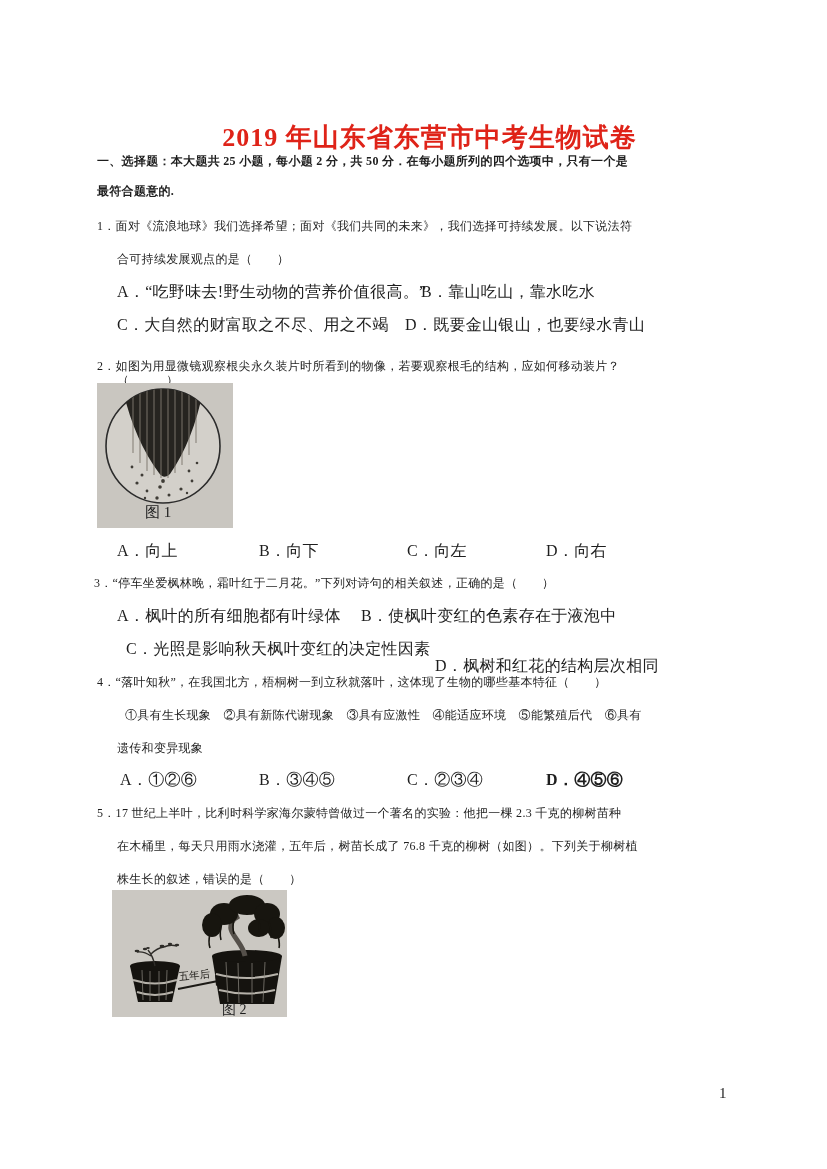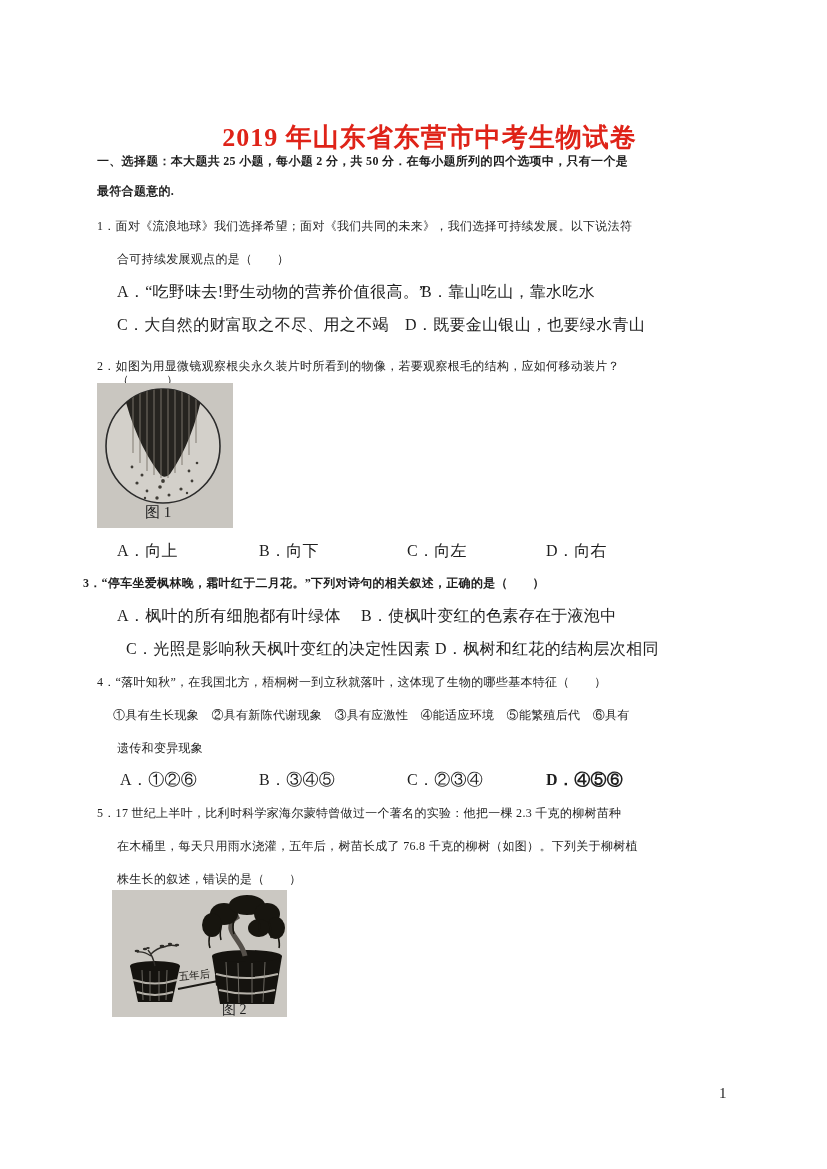--- a/index.html
+++ b/index.html
@@ -95,32 +95,32 @@
     <text x="48" y="134" font-size="15" fill="#1d1d1d" font-family="Liberation Serif, serif">图 1</text>
   </svg>
 
   <div class="row" style="top:541px;left:117px;">
     <span class="opt" style="left:0;">A．向上</span>
     <span class="opt" style="left:142px;">B．向下</span>
     <span class="opt" style="left:290px;">C．向左</span>
     <span class="opt" style="left:429px;">D．向右</span>
   </div>
 
-  <div class="t" style="top:573px;left:83px;font-weight:bold;">3．“停车坐爱枫林晚，霜叶红于二月花。”下列对诗句的相关叙述，正确的是（　　）</div>
+  <div class="t" style="top:573px;left:94px;">3．“停车坐爱枫林晚，霜叶红于二月花。”下列对诗句的相关叙述，正确的是（　　）</div>
   <div class="row" style="top:606px;left:117px;">
     <span class="opt" style="left:0;">A．枫叶的所有细胞都有叶绿体</span>
     <span class="opt" style="left:244px;">B．使枫叶变红的色素存在于液泡中</span>
   </div>
   <div class="row" style="top:639px;left:117px;">
     <span class="opt" style="left:9px;">C．光照是影响秋天枫叶变红的决定性因素</span>
-    <span class="opt" style="left:318px;">D．枫树和红花的结构层次相同</span>
+    <span class="opt" style="left:318px;margin-top:17px;">D．枫树和红花的结构层次相同</span>
   </div>
 
   <div class="t" style="top:672px;left:97px;">4．“落叶知秋”，在我国北方，梧桐树一到立秋就落叶，这体现了生物的哪些基本特征（　　）</div>
-  <div class="t" style="top:705px;left:113px;">①具有生长现象　②具有新陈代谢现象　③具有应激性　④能适应环境　⑤能繁殖后代　⑥具有</div>
+  <div class="t" style="top:705px;left:125px;">①具有生长现象　②具有新陈代谢现象　③具有应激性　④能适应环境　⑤能繁殖后代　⑥具有</div>
   <div class="t" style="top:738px;left:117px;">遗传和变异现象</div>
   <div class="row" style="top:770px;left:117px;">
     <span class="opt" style="left:3px;">A．①②⑥</span>
     <span class="opt" style="left:142px;text-align:right;">B．③④⑤</span>
     <span class="opt" style="left:290px;">C．②③④</span>
     <span class="opt" style="left:429px;font-weight:bold;">D．④⑤⑥</span>
   </div>
 
   <div class="t" style="top:803px;left:97px;">5．17 世纪上半叶，比利时科学家海尔蒙特曾做过一个著名的实验：他把一棵 2.3 千克的柳树苗种</div>
   <div class="t" style="top:836px;left:117px;">在木桶里，每天只用雨水浇灌，五年后，树苗长成了 76.8 千克的柳树（如图）。下列关于柳树植</div>

